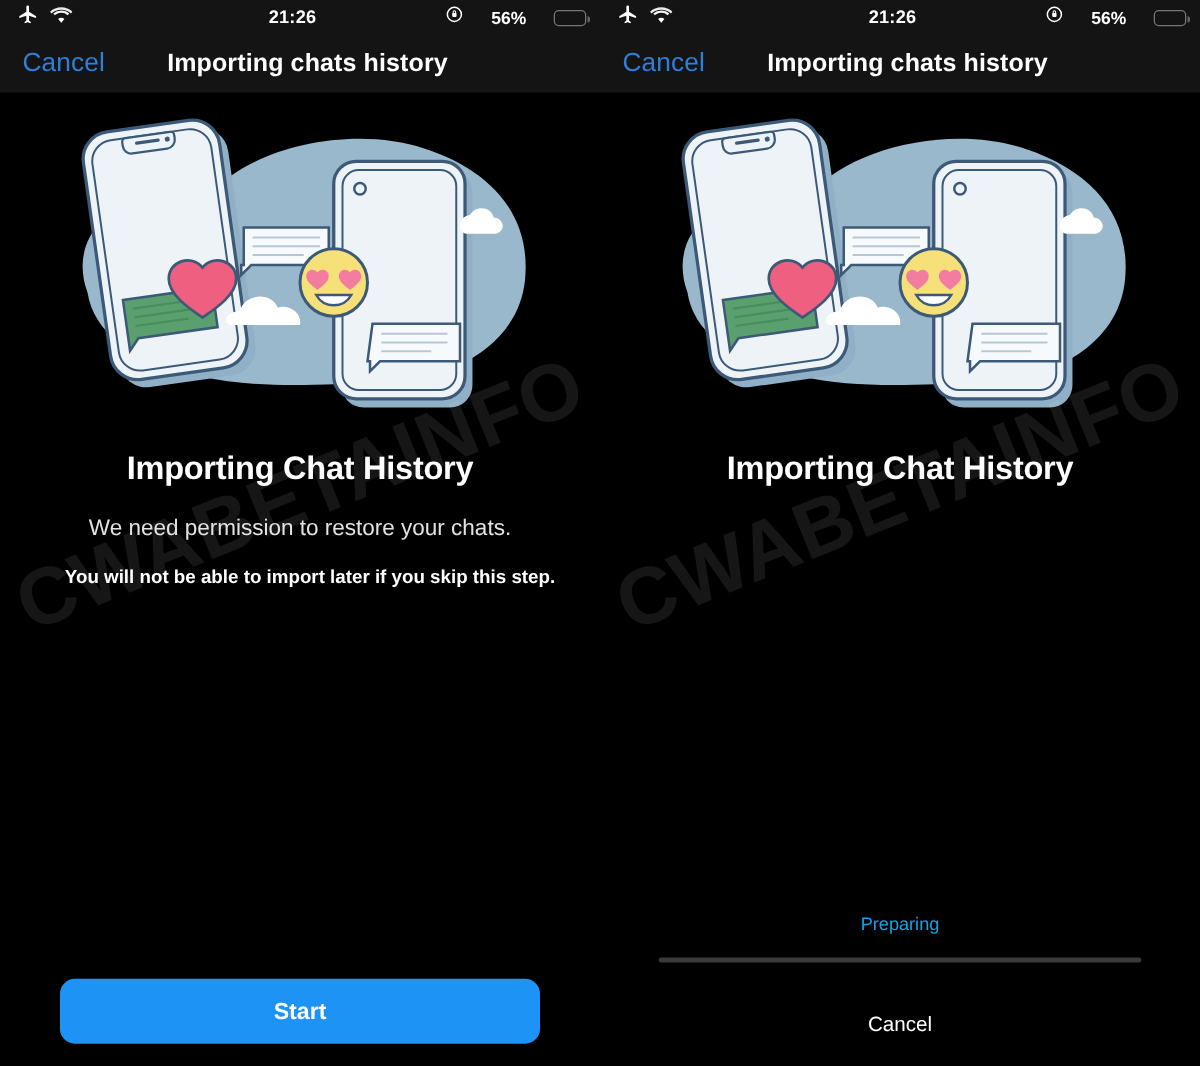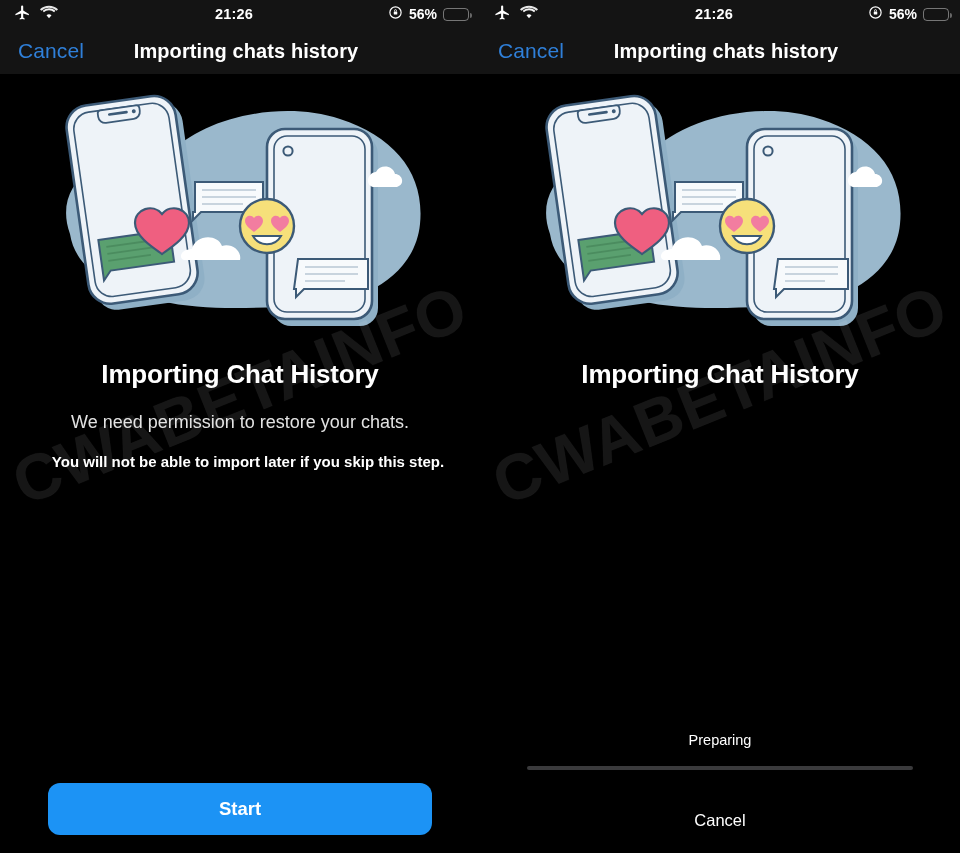--- a/index.html
+++ b/index.html
@@ -35,21 +35,21 @@
     position: absolute; left: 14px; top: 0; height: 28px;
     display: flex; align-items: center; gap: 9px;
   }
   .sb-center {
     position: absolute; left: 0; right: 12px; top: 0; height: 28px;
     display: flex; align-items: center; justify-content: center;
     font-size: 14.5px; font-weight: bold; letter-spacing: .2px;
   }
   .sb-right {
     position: absolute; right: 11px; top: 0; height: 28px;
-    display: flex; align-items: center; gap: 6px;
+    display: flex; align-items: center; gap: 22px;
   }
   .sb-pct { font-size: 14px; font-weight: bold; }
   .batt {
     position: relative;
     width: 26px; height: 13px;
     border: 1.3px solid rgba(255,255,255,.42);
     border-radius: 4px;
     padding: 1.4px;
   }
   .batt::after {
@@ -128,21 +128,21 @@
     cursor: pointer; border: none;
   }
 
   
   .progress-wrap {
     position: absolute;
     left: 47px; right: 47px; bottom: 93px;
   }
   .progress-label {
     text-align: center;
-    color: #ffffff;
+    color: #0ea5e9;
     font-size: 14.5px;
     margin-bottom: 18px;
   }
   .progress-track {
     height: 4px;
     background: #3a3a3c;
     border-radius: 2px;
     overflow: hidden;
   }
   .progress-fill { height: 100%; background: #1c93f5; border-radius: 2px; }

